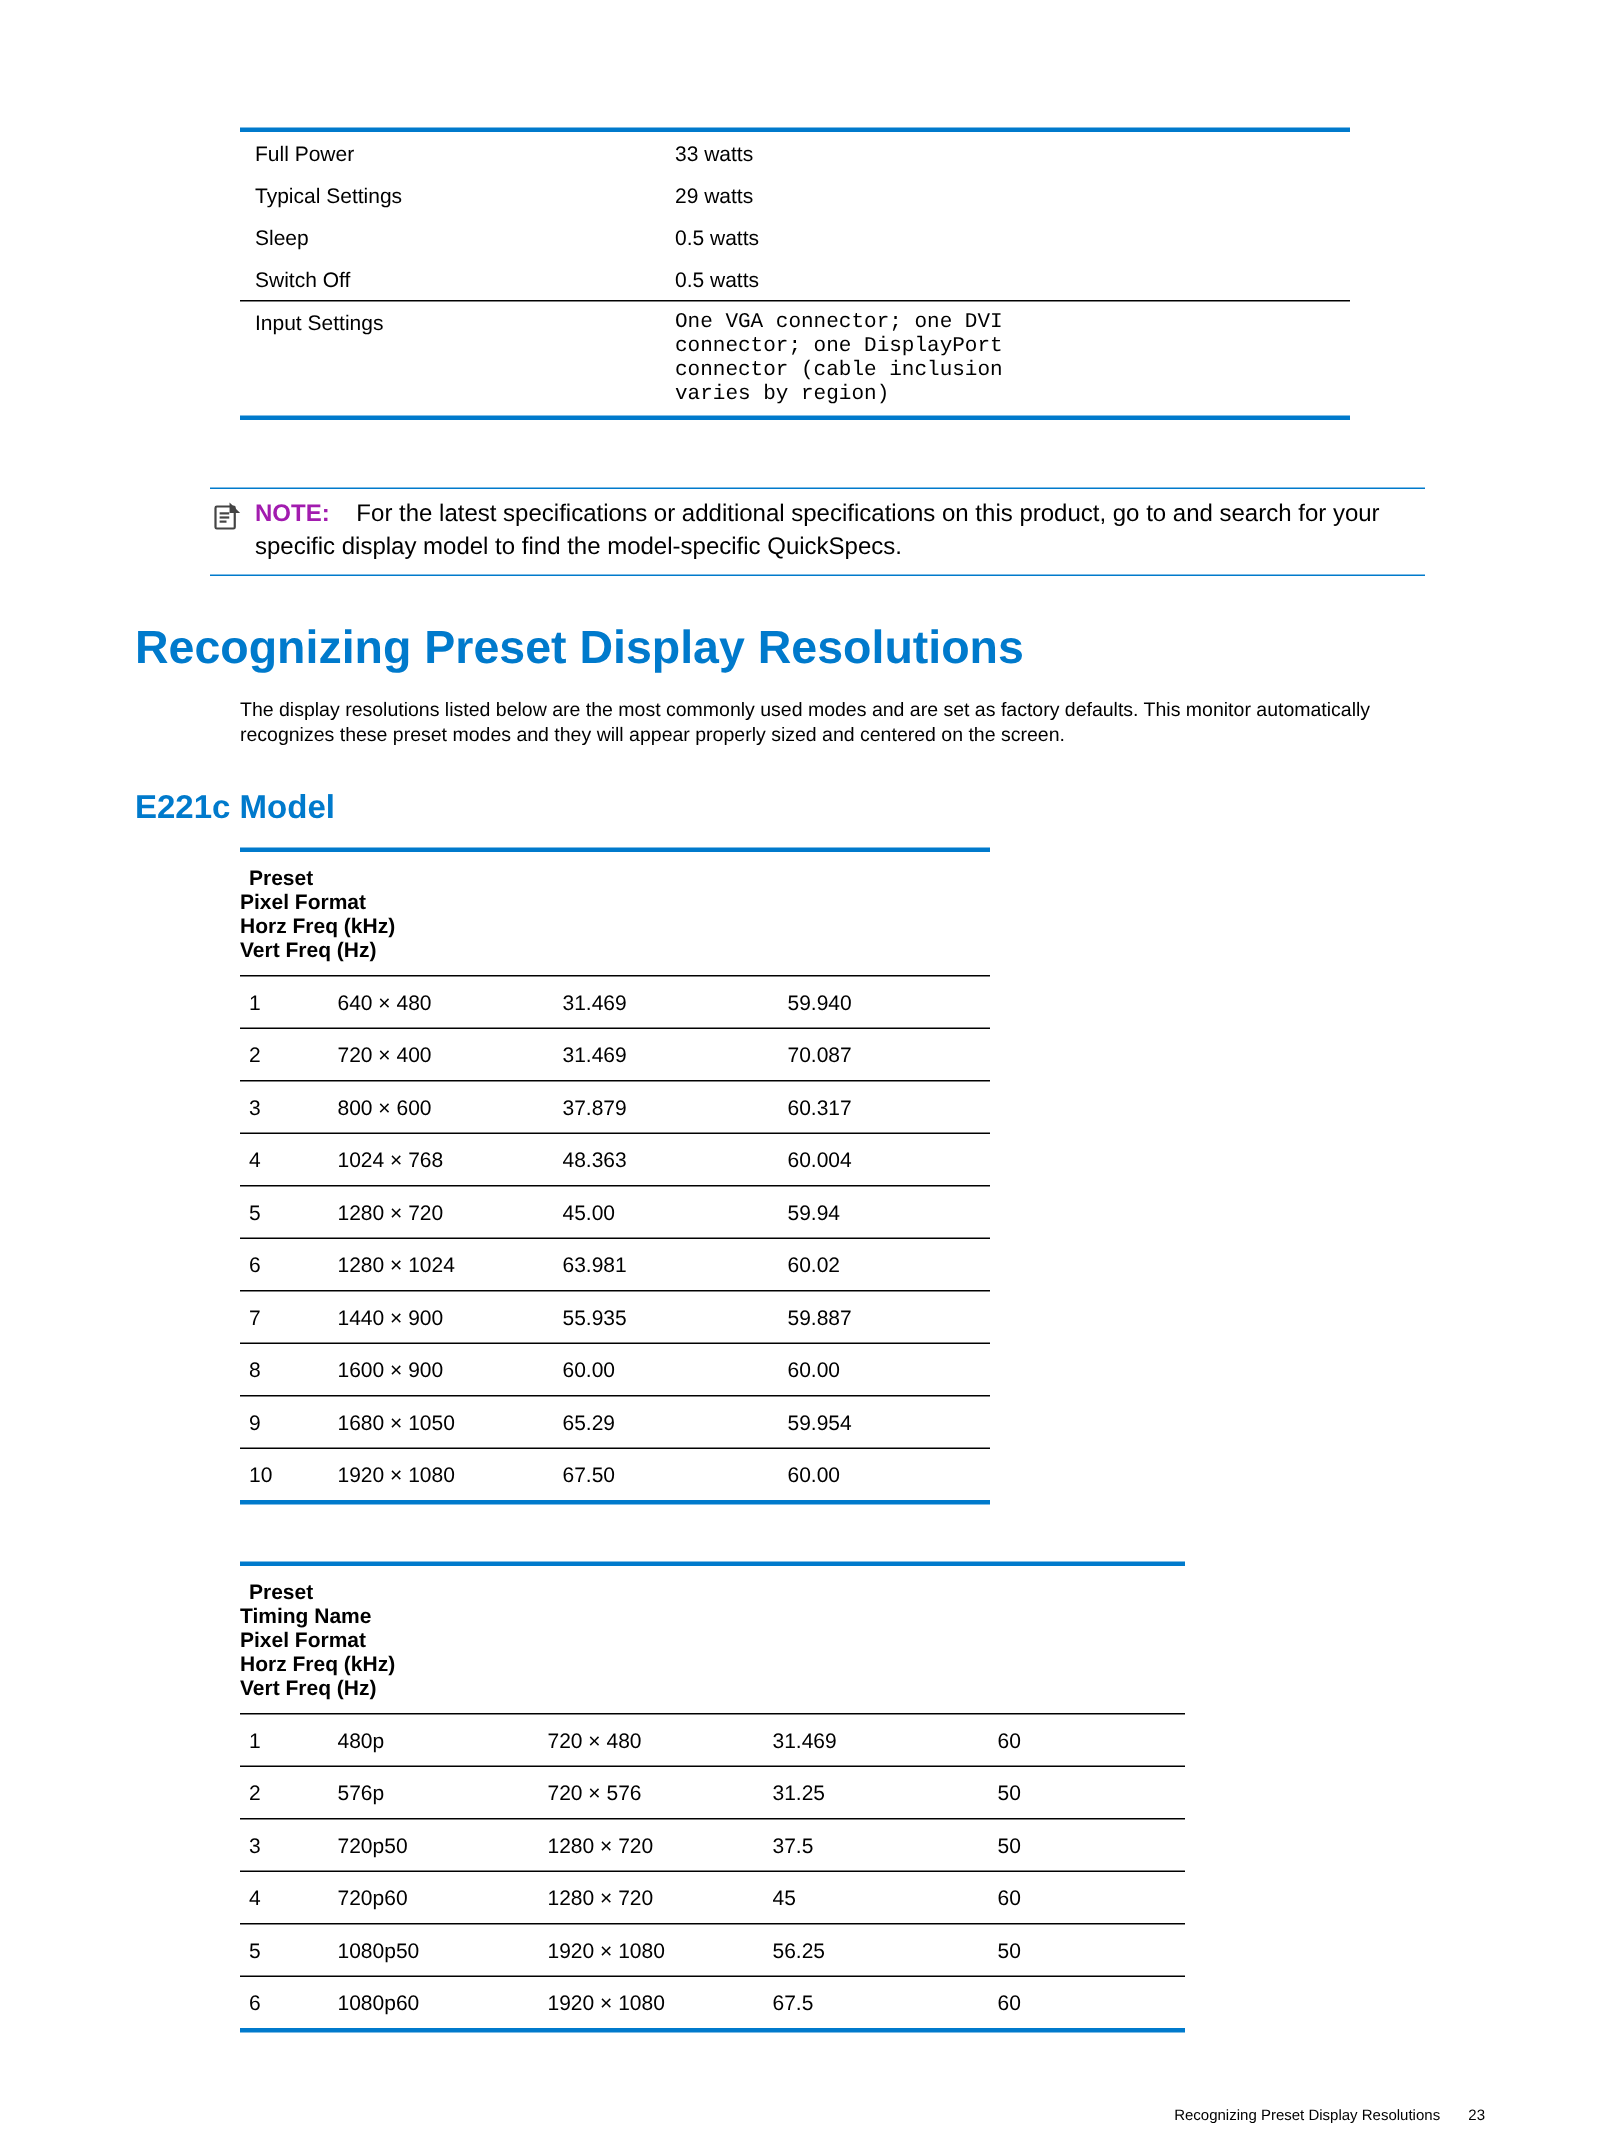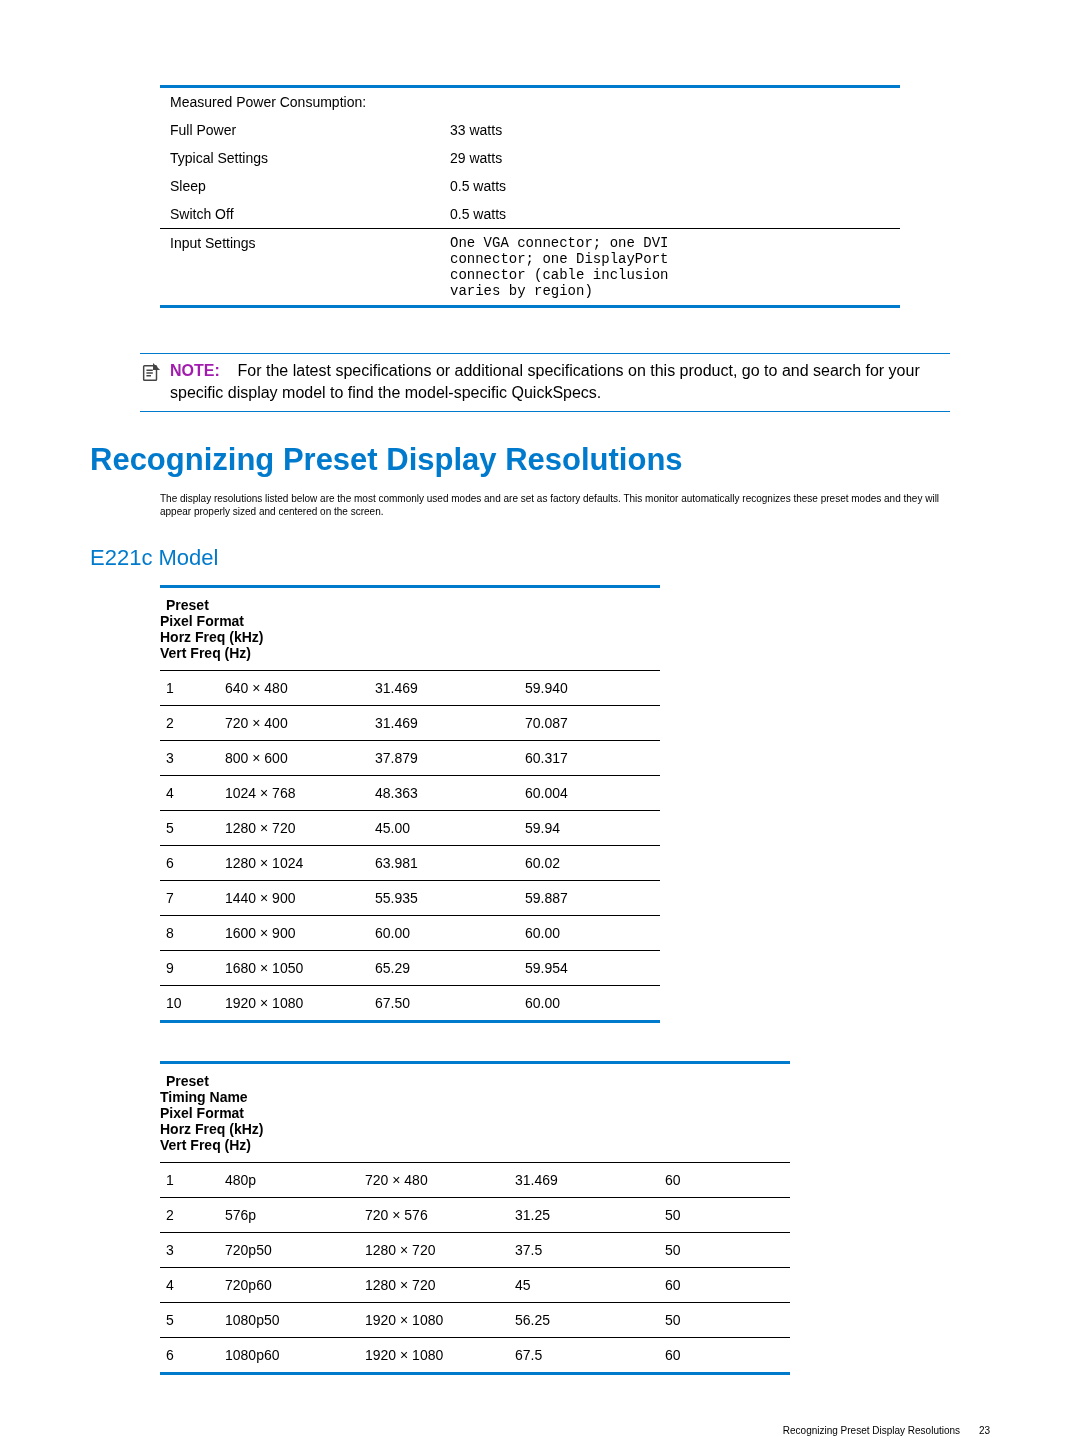--- a/index.html
+++ b/index.html
@@ -55,27 +55,27 @@
 
   
   h1 {
     color: #007acc;
     font-weight: bold;
     font-size: 31px;
     margin: 30px 0 14px 0;
   }
   h2 {
     color: #007acc;
-    font-weight: normal;
+    font-weight: bold;
     font-size: 22px;
     margin: 26px 0 14px 0;
   }
   .body-text {
     margin-left: 70px;
-    font-size: 10px;
+    font-size: 13px;
     line-height: 1.35;
     max-width: 790px;
   }
 
   
   .preset-table {
     margin-left: 70px;
     border-top: 3px solid #007acc;
     border-bottom: 3px solid #007acc;
     font-size: 14px;
@@ -115,24 +115,20 @@
     padding-right: 0;
   }
   .footer .pn { margin-left: 16px; }
 </style>
 </head>
 <body>
 
 <div class="page">
 
   <div class="spec-table">
-    <div class="spec-row">
-      <div class="spec-col1">Measured Power Consumption:</div>
-      <div class="spec-col2"></div>
-    </div>
     <div id="spec-rows">
         <div class="spec-row spec-sub">
           <div class="spec-col1">Full Power</div>
           <div class="spec-col2">33 watts</div>
         </div>
         <div class="spec-row spec-sub">
           <div class="spec-col1">Typical Settings</div>
           <div class="spec-col2">29 watts</div>
         </div>
         <div class="spec-row spec-sub">

